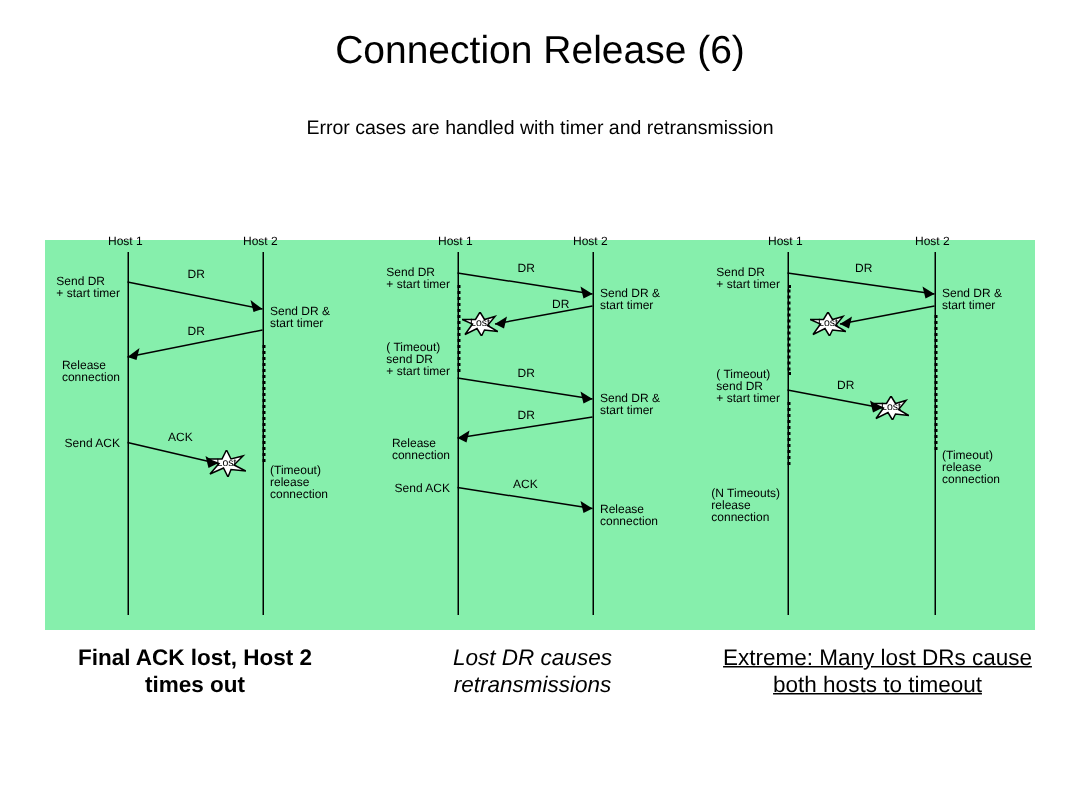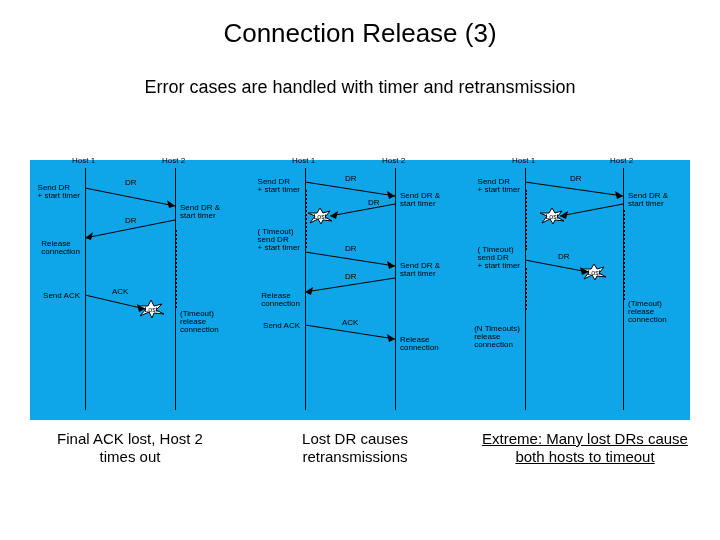--- a/index.html
+++ b/index.html
@@ -14,30 +14,30 @@
     overflow: hidden;
   }
   .title {
     text-align: center;
     font-size: 26px;
     font-weight: normal;
     margin-top: 18px;
   }
   .subtitle {
     text-align: center;
-    font-size: 18px;
+    font-size: 13px;
     margin-top: 28px;
   }
   .diagrams {
     position: absolute;
     top: 160px;
     left: 30px;
     width: 660px;
     height: 260px;
-    background: #0ea5e9;
+    background: #86efac;
   }
   .panel {
     position: absolute;
     top: 0;
     bottom: 0;
   }
   .panel.p1 { left: 0;    width: 210px; }
   .panel.p2 { left: 220px; width: 210px; }
   .panel.p3 { left: 440px; width: 220px; }
 
@@ -90,28 +90,28 @@
     top: 430px;
     left: 0;
     width: 720px;
   }
   .cap {
     position: absolute;
     font-size: 15px;
     text-align: center;
     line-height: 1.2;
   }
-  .cap.c1 { left: 40px;  width: 180px; }
-  .cap.c2 { left: 260px; width: 190px; }
+  .cap.c1 { left: 40px;  width: 180px; font-weight: bold; }
+  .cap.c2 { left: 260px; width: 190px; font-style: italic; }
   .cap.c3 { left: 480px; width: 210px; text-decoration: underline; }
 </style>
 </head>
 <body>
 
-<div class="title">Connection Release (3)</div>
+<div class="title">Connection Release (6)</div>
 <div class="subtitle">Error cases are handled with timer and retransmission</div>
 
 <div class="diagrams">
 
   <div class="panel p1">
     <div class="hostlabel" style="left:42px">Host 1</div>
     <div class="hostlabel" style="left:132px">Host 2</div>
     <div class="vline" style="left:55px"></div>
     <div class="vline" style="left:145px"></div>
 

